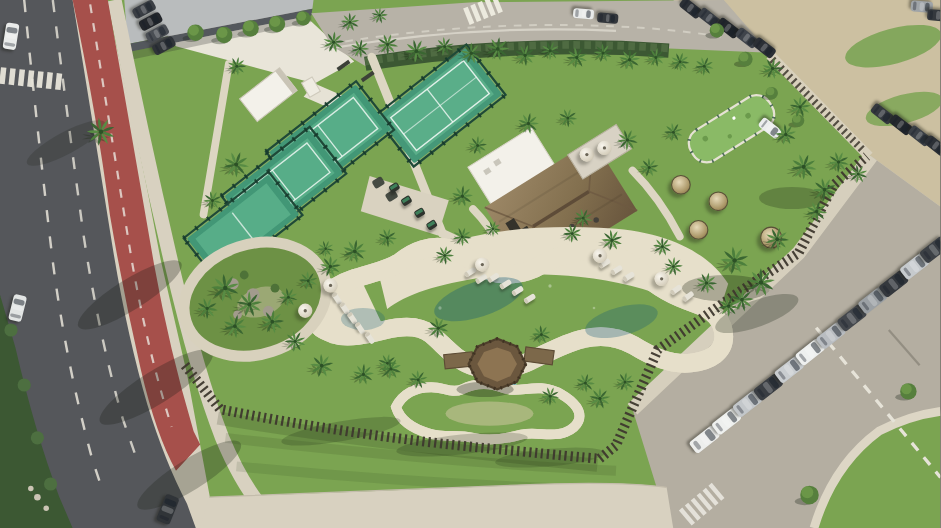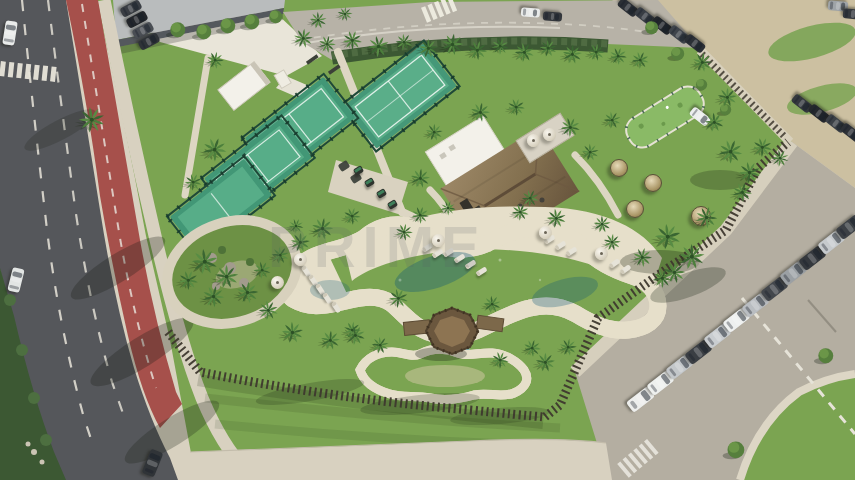--- a/index.html
+++ b/index.html
@@ -2573,14 +2573,13 @@
             <path d="M0,0 Q4.6,-2.4 9.3,-0.7 Q4.8,1.5 0,0" transform="rotate(160)" fill="#4c7f3c"></path>
             <path d="M0,0 Q4.6,-2.4 9.3,-0.7 Q4.8,1.5 0,0" transform="rotate(200)" fill="#588c44"></path>
             <path d="M0,0 Q4.6,-2.4 9.3,-0.7 Q4.8,1.5 0,0" transform="rotate(240)" fill="#3a6632"></path>
             <path d="M0,0 Q4.6,-2.4 9.3,-0.7 Q4.8,1.5 0,0" transform="rotate(280)" fill="#4c7f3c"></path>
             <path d="M0,0 Q4.6,-2.4 9.3,-0.7 Q4.8,1.5 0,0" transform="rotate(320)" fill="#588c44"></path>
           </g>
           <circle r="1.5" fill="#2c5126"></circle>
         </svg>
       </div>
     </div>
-<div id="watermark">PRIME</div>
 </div>
 
 </body></html>

